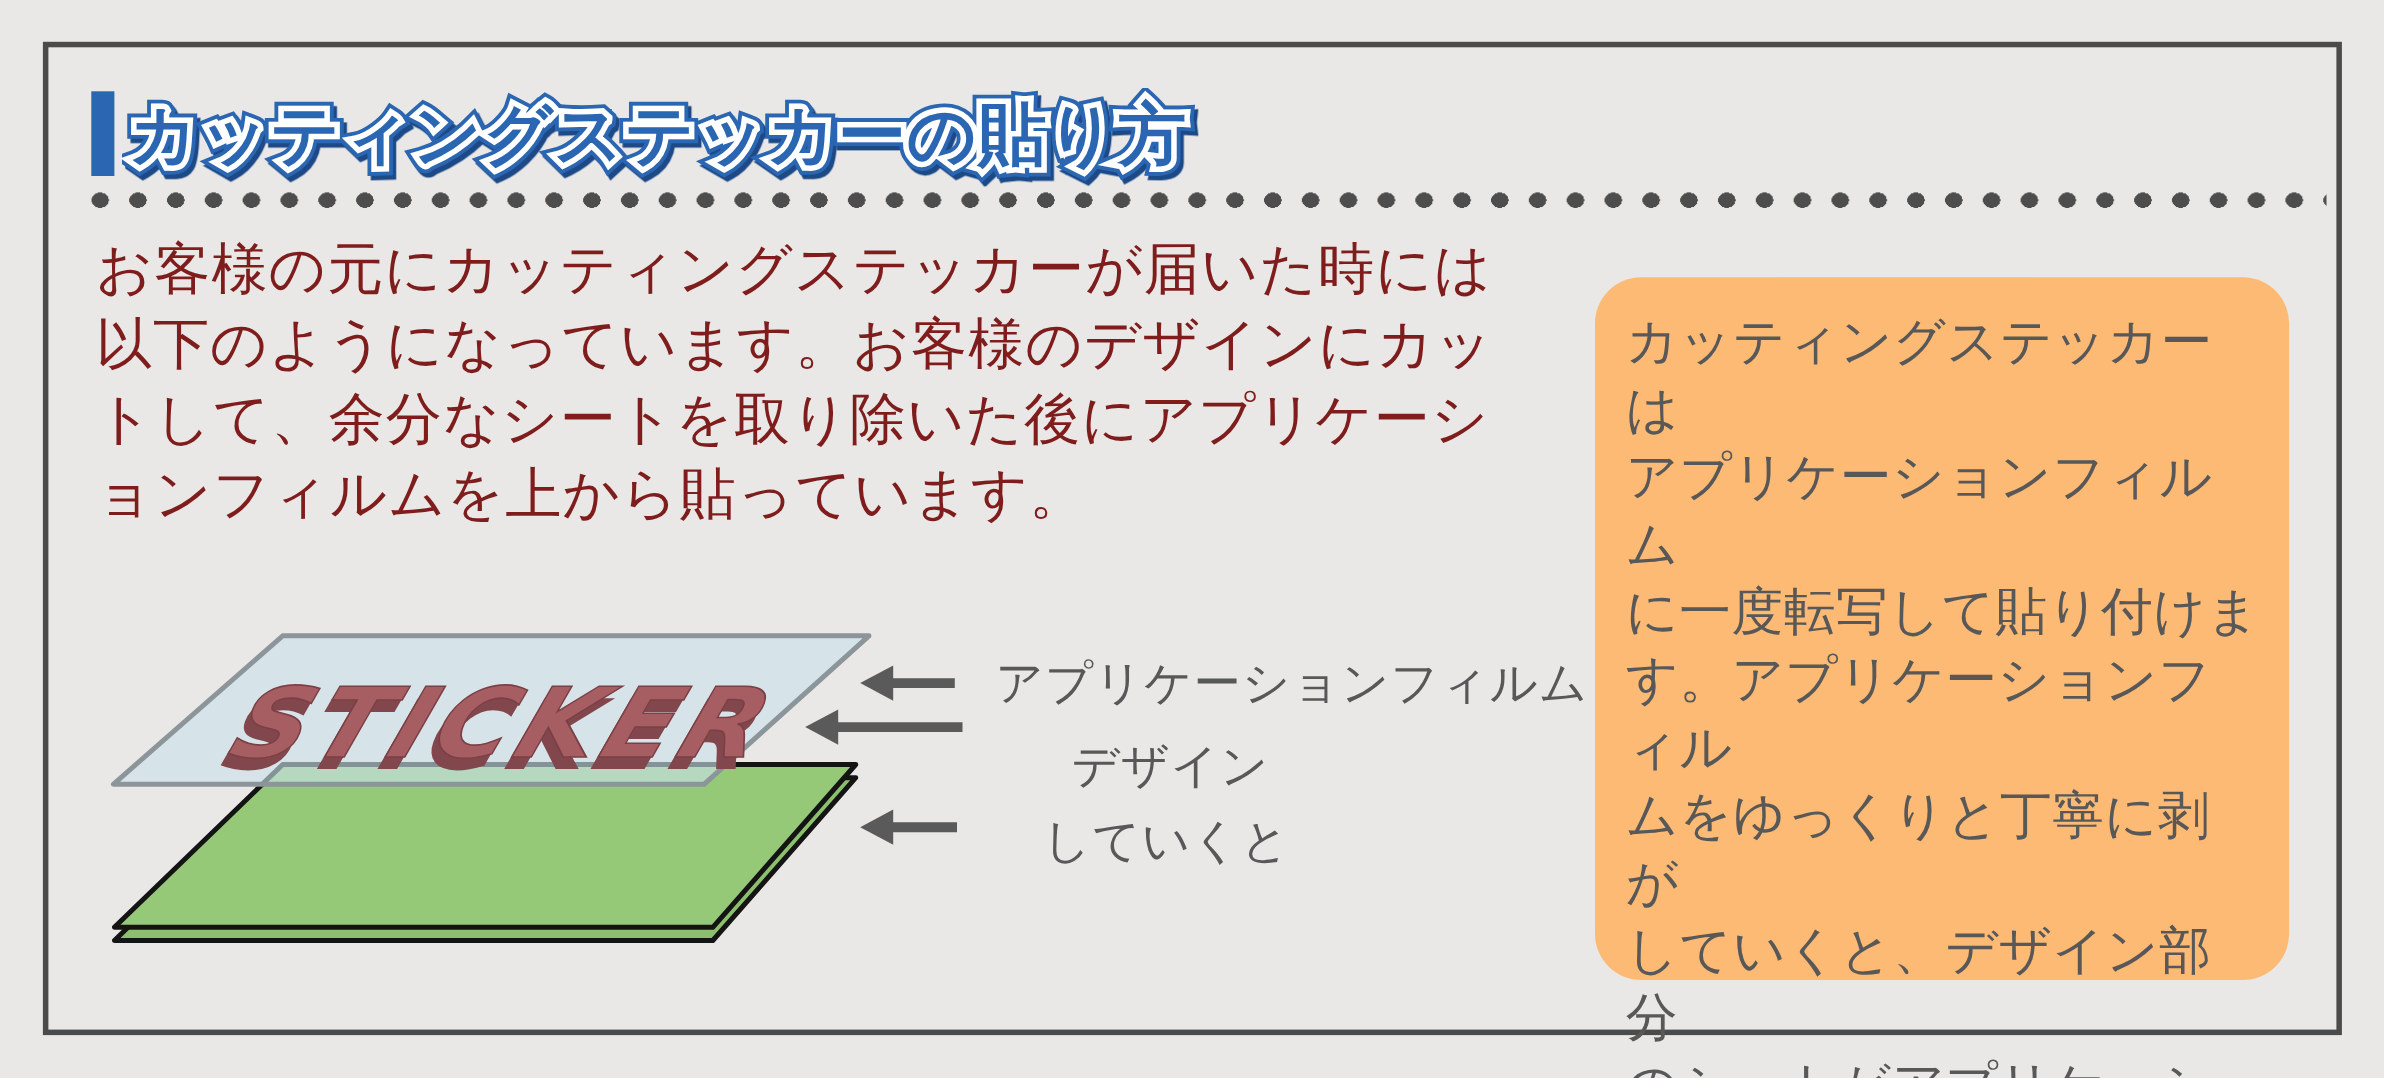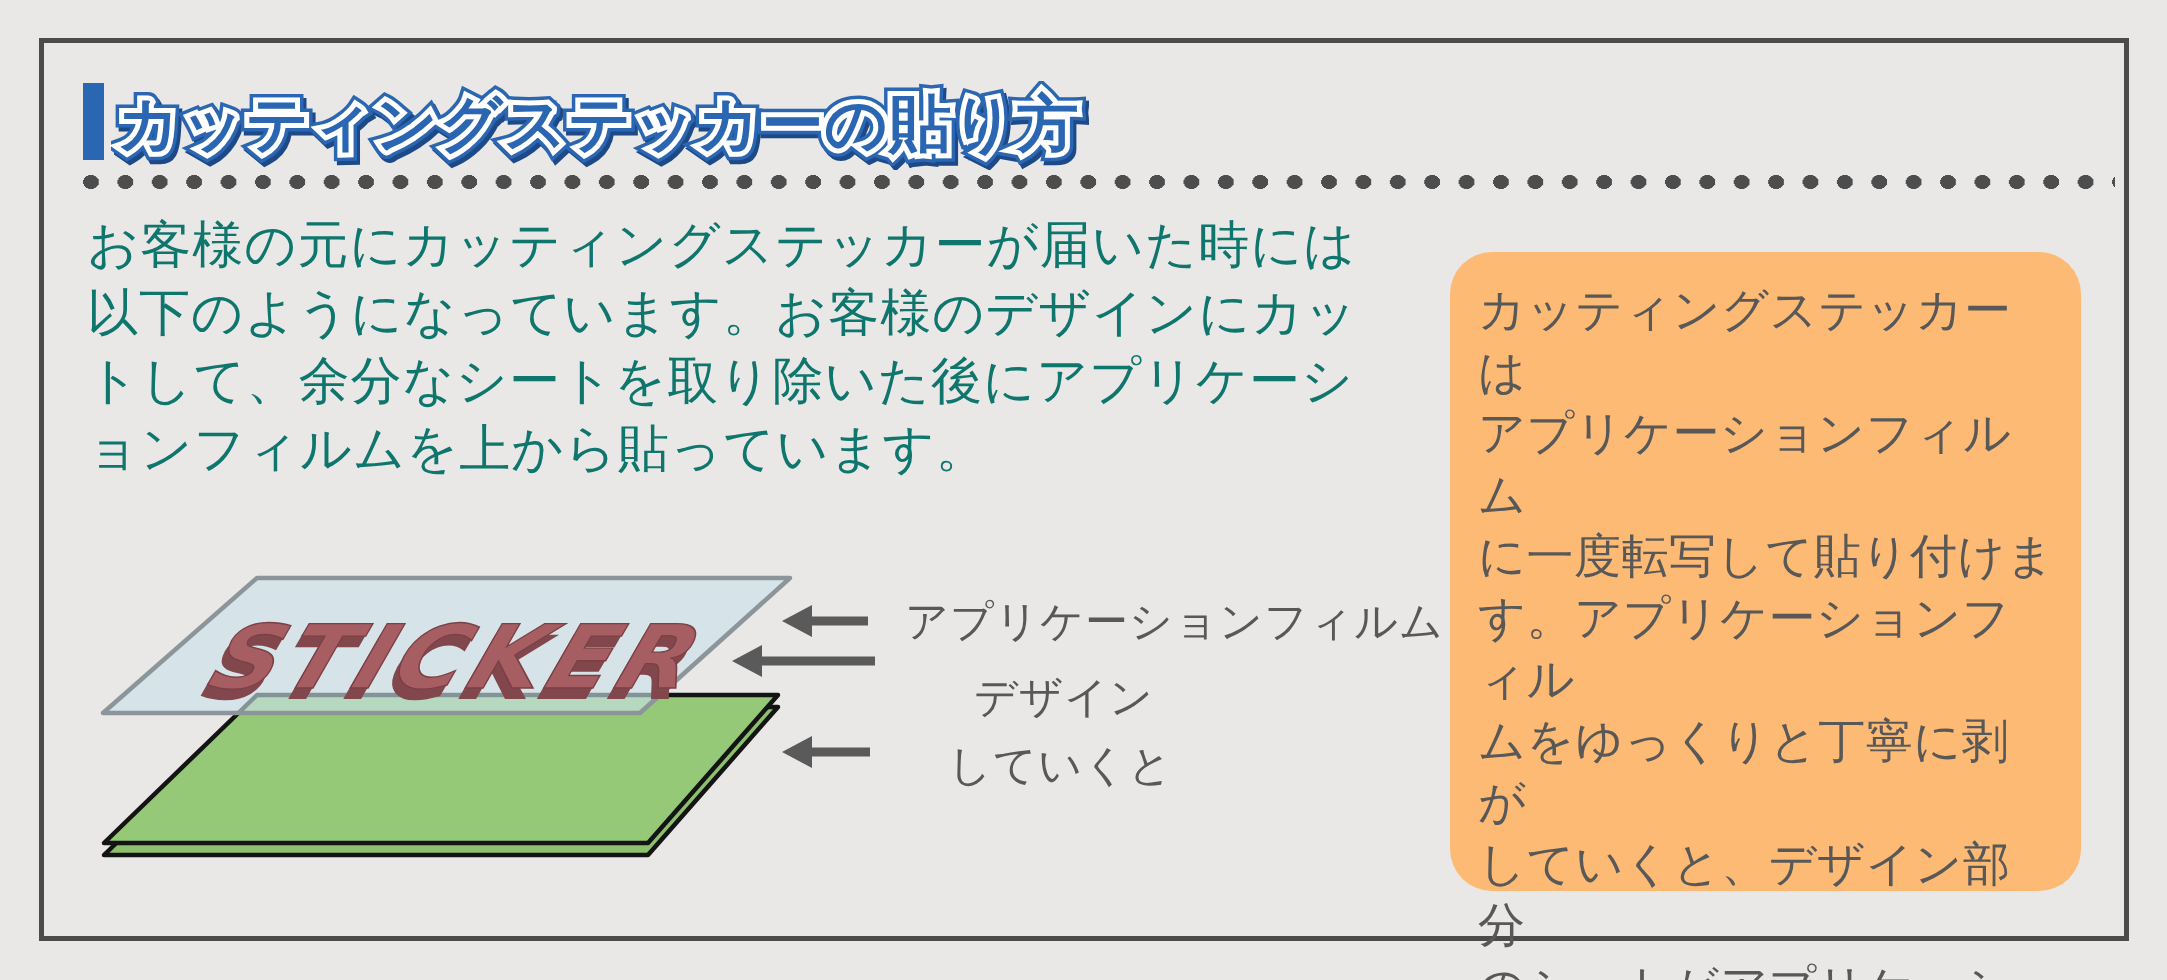--- a/index.html
+++ b/index.html
@@ -26,21 +26,21 @@
   
   .dots{
     position:absolute;left:83px;top:174px;width:2032px;height:16px;
     background-image:radial-gradient(ellipse 8px 7px at 8px 8px,#4d4d4d 98%,rgba(0,0,0,0) 100%);
     background-size:34.4px 16px;background-repeat:repeat-x;
   }
   
   .intro{
     position:absolute;left:87px;top:211px;width:1360px;
     font-size:51px;line-height:68px;letter-spacing:1px;
-    color:#0f766e;white-space:pre-line;
+    color:#7f1d1d;white-space:pre-line;
   }
   
   .note{
     position:absolute;left:1450px;top:252px;width:631px;height:639px;
     background:#fdba74;border-radius:42px;
   }
   .note-text{
     position:absolute;left:28px;top:27px;width:578px;
     font-size:47px;line-height:61.5px;letter-spacing:0.5px;
     color:#585858;white-space:pre-line;

